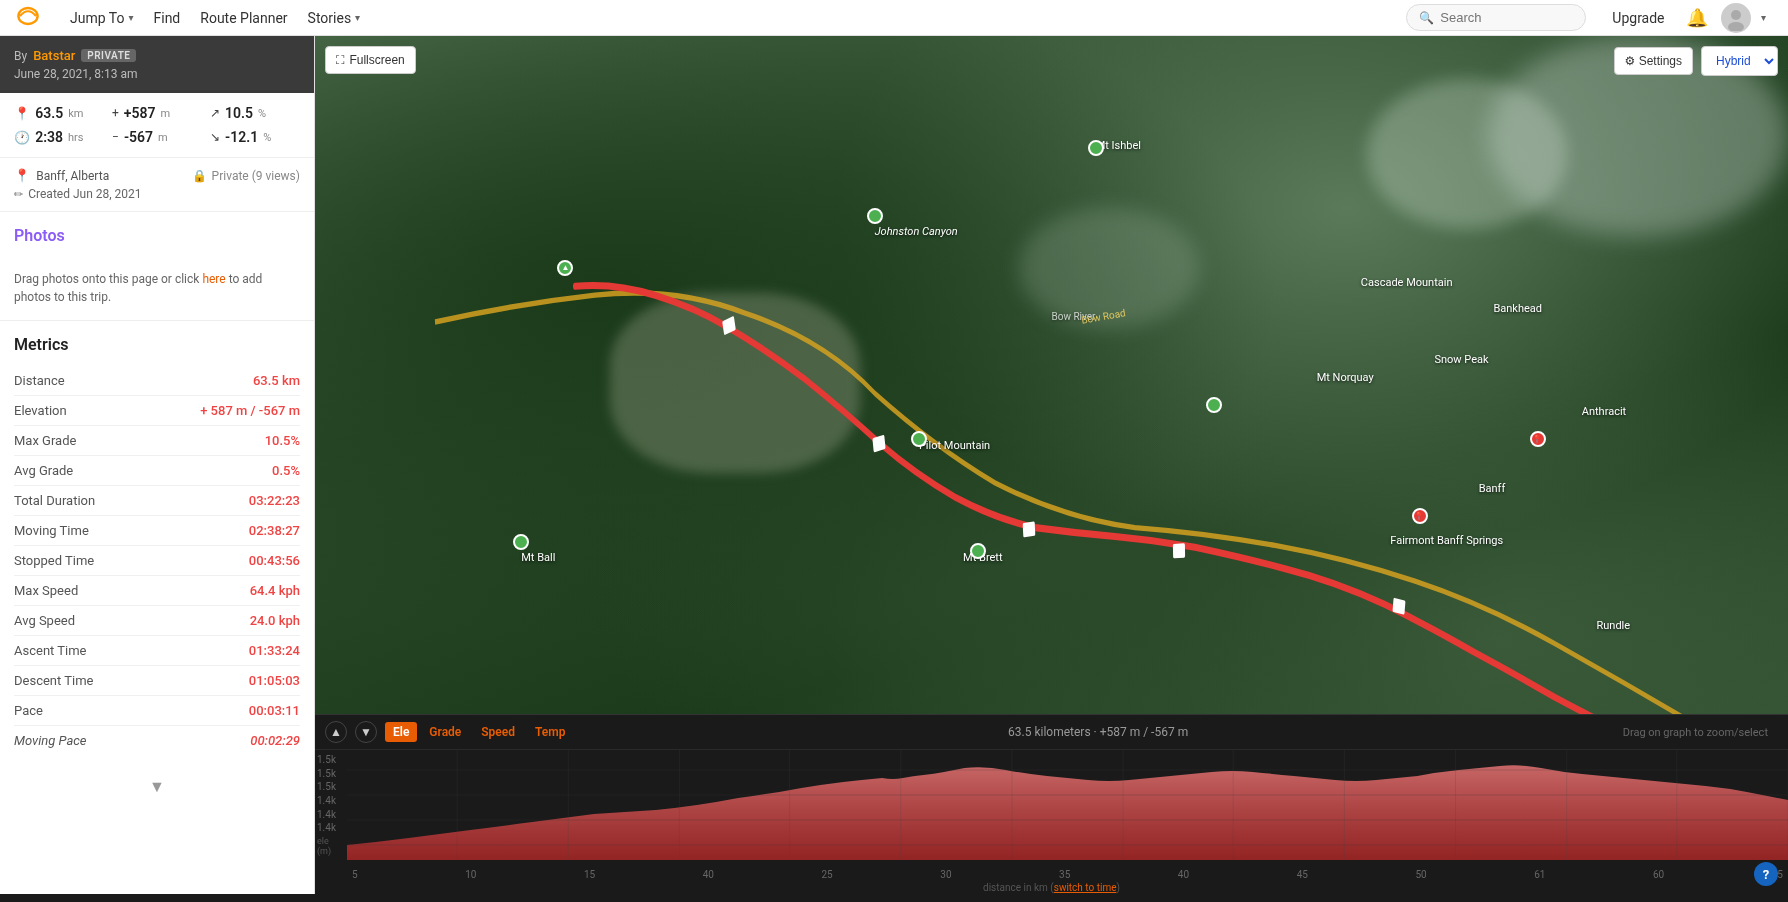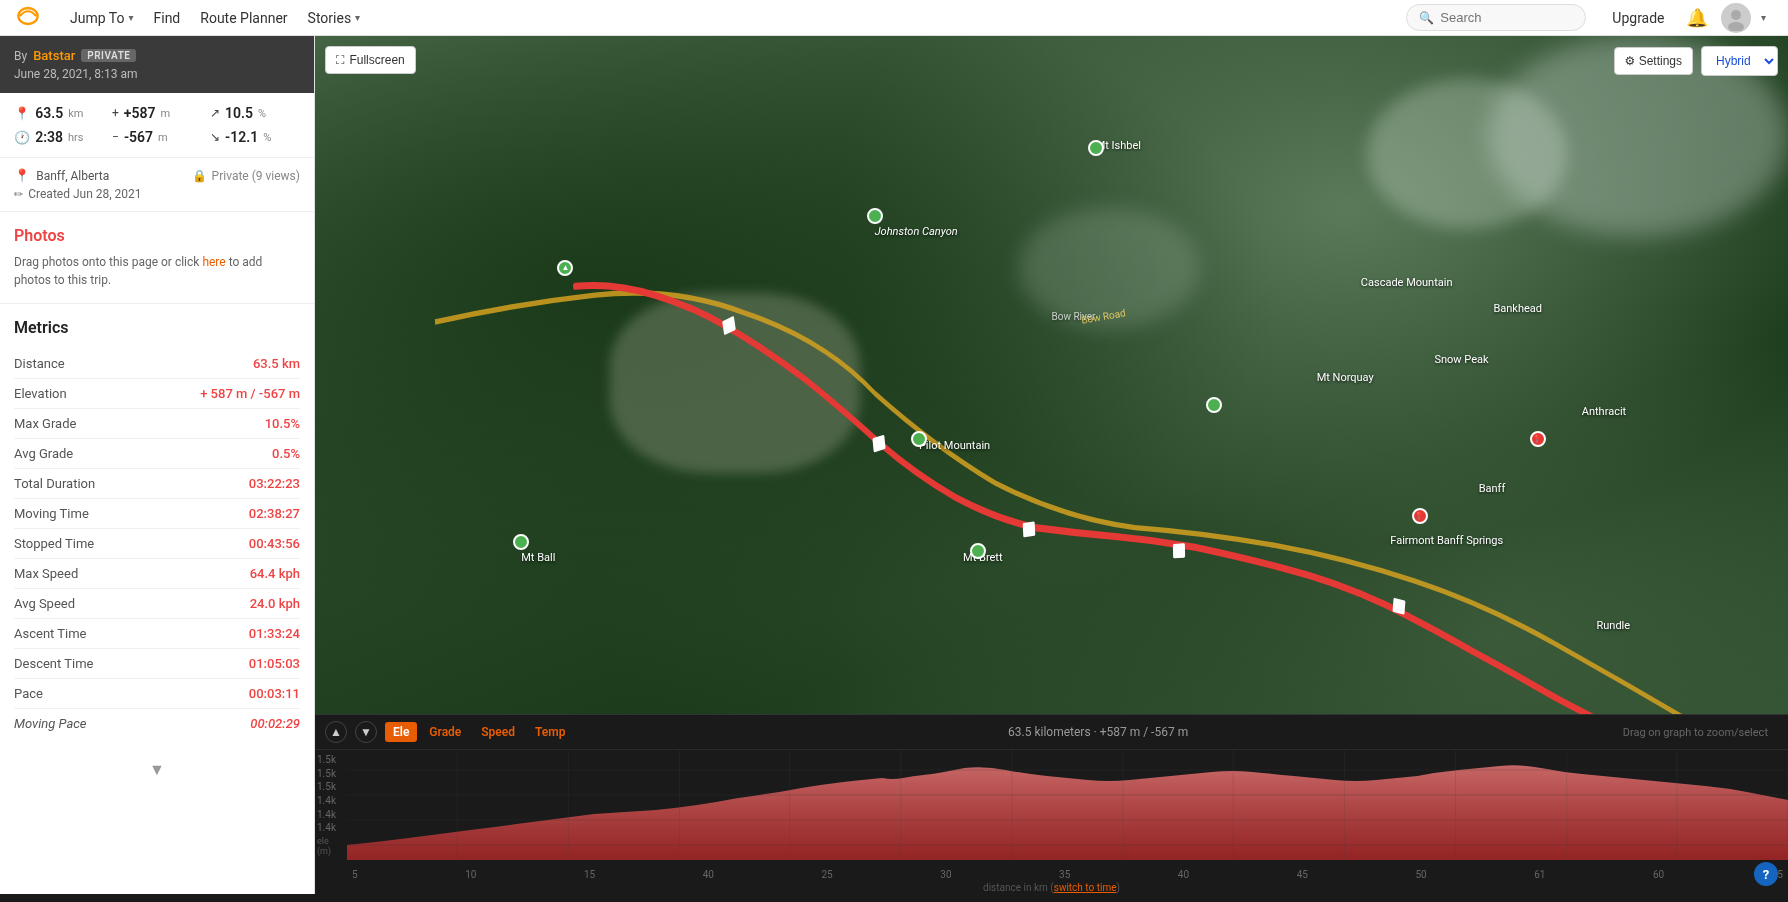--- a/index.html
+++ b/index.html
@@ -84,21 +84,21 @@
     .stat-arrow.down { color: #444; }
 
     .location-section { padding: 10px 14px; border-bottom: 1px solid #eee; }
     .location-row { display: flex; align-items: center; gap: 6px; font-size: 12px; color: #555; margin-bottom: 4px; }
     .location-icon { font-size: 13px; color: #888; }
     .location-link { color: #888; font-size: 12px; display: flex; align-items: center; gap: 4px; }
     .edit-row { display: flex; align-items: center; gap: 5px; font-size: 12px; color: #666; }
     .edit-icon { font-size: 11px; }
 
     .photos-section { padding: 14px; border-bottom: 1px solid #eee; }
-    .section-title { font-size: 16px; font-weight: 600; color: #ef4444; margin-bottom: 8px; }
+    .section-title { font-size: 16px; font-weight: 600; color: #8b5cf6; margin-bottom: 25px; }
     .photos-hint { font-size: 12px; color: #666; line-height: 1.5; }
     .photos-hint a { color: #e85d04; text-decoration: none; }
 
     .metrics-section { padding: 14px; }
     .metrics-title { font-size: 16px; font-weight: 600; color: #222; margin-bottom: 12px; }
     .metric-row {
       display: flex; justify-content: space-between; align-items: center;
       padding: 7px 0; border-bottom: 1px solid #f0f0f0; font-size: 13px;
     }
     .metric-row:last-child { border-bottom: none; font-style: italic; }

